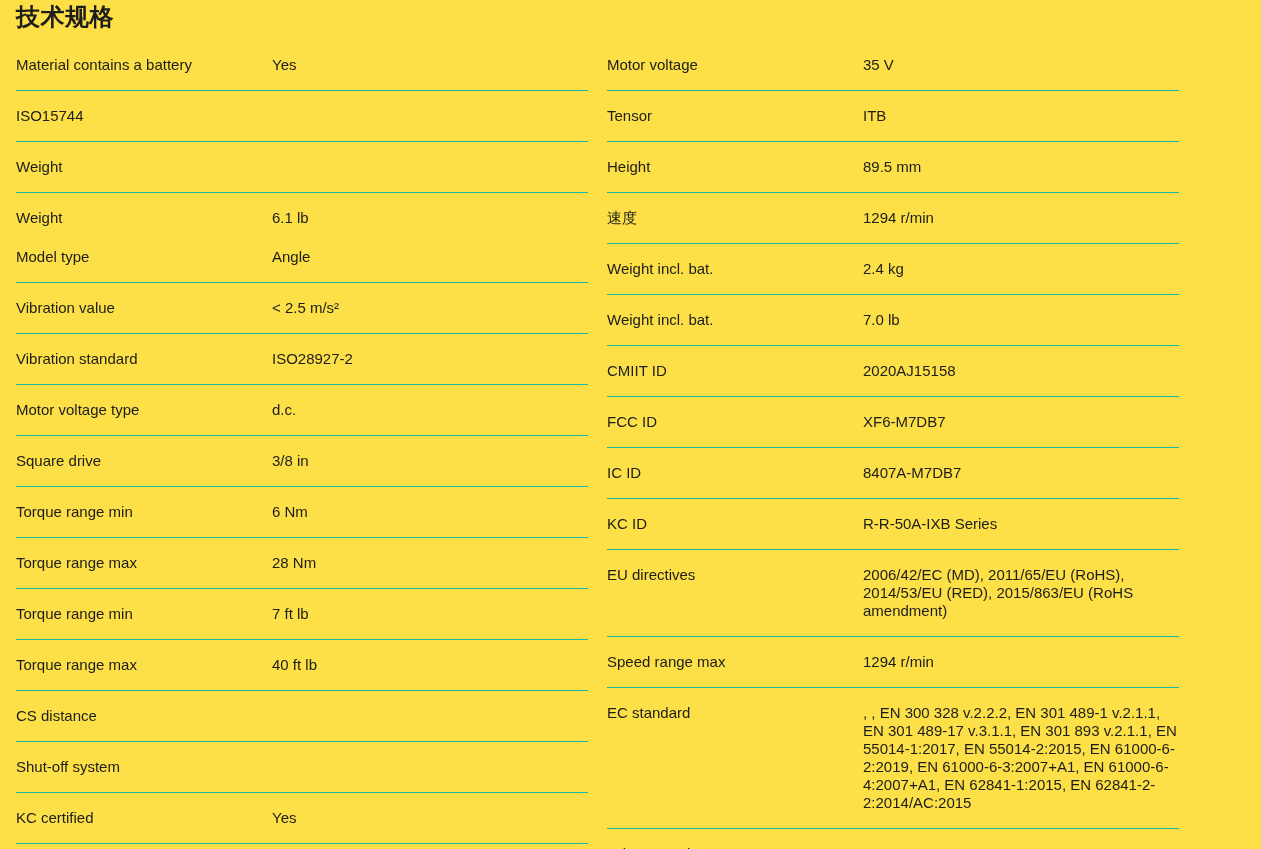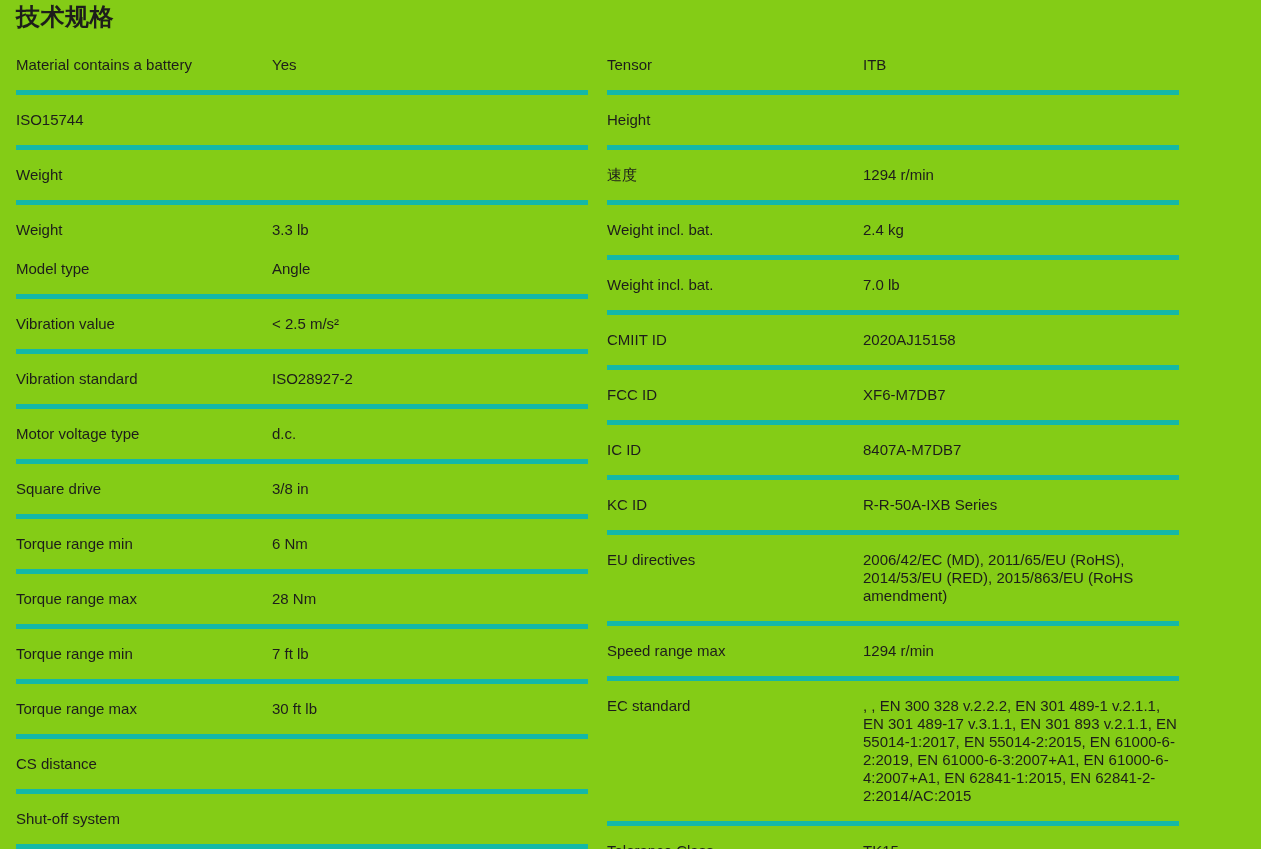--- a/index.html
+++ b/index.html
@@ -8,21 +8,21 @@
     background: #ffffff;
     font-family: "Liberation Sans", sans-serif;
     color: #1d1d1b;
   }
   .page {
     width: 1261px;
     height: 849px;
     box-sizing: border-box;
     padding: 2px 0 0 16px;
     overflow: hidden;
-    background: #84cc16;
+    background: #fde047;
   }
   .page-title {
     font-size: 24px;
     font-weight: 700;
     line-height: 30px;
     margin: 0 0 8px 0;
     letter-spacing: 0.5px;
   }
   .spec-table {
     display: flex;
@@ -30,21 +30,21 @@
     align-items: flex-start;
   }
   .spec-col {
     width: 572px;
     flex-shrink: 0;
   }
   .spec-row {
     display: flex;
     align-items: flex-start;
     padding: 16px 0;
-    border-bottom: 5px solid #14b8a6;
+    border-bottom: 1px solid #14b8a6;
     font-size: 15px;
     line-height: 18px;
   }
   .spec-label {
     width: 256px;
     flex-shrink: 0;
     padding-right: 12px;
     box-sizing: border-box;
   }
   .spec-value {
@@ -72,21 +72,21 @@
   <div class="spec-row">
     <div class="spec-value">ISO15744</div>
   </div>
 
   <div class="spec-row">
     <div class="spec-label">Weight</div>
   </div>
 
   <div class="spec-row">
     <div class="spec-label">Weight</div>
-    <div class="spec-value">3.3 lb</div>
+    <div class="spec-value">6.1 lb</div>
   </div>
 
   <div class="spec-row">
     <div class="spec-label">Model type</div>
     <div class="spec-value">Angle</div>
   </div>
 
   <div class="spec-row">
     <div class="spec-label">Vibration value</div>
     <div class="spec-value">&lt; 2.5 m/s²</div>
@@ -117,45 +117,50 @@
     <div class="spec-value">28 Nm</div>
   </div>
 
   <div class="spec-row">
     <div class="spec-label">Torque range min</div>
     <div class="spec-value">7 ft lb</div>
   </div>
 
   <div class="spec-row">
     <div class="spec-label">Torque range max</div>
-    <div class="spec-value">30 ft lb</div>
+    <div class="spec-value">40 ft lb</div>
   </div>
 
   <div class="spec-row">
     <div class="spec-label">CS distance</div>
   </div>
 
   <div class="spec-row">
     <div class="spec-label">Shut-off system</div>
   </div>
 
   <div class="spec-row">
     <div class="spec-label">KC certified</div>
     <div class="spec-value">Yes</div>
   </div>
 </div>
     <div class="spec-col" data-col="right">
+  <div class="spec-row">
+    <div class="spec-label">Motor voltage</div>
+    <div class="spec-value">35 V</div>
+  </div>
 
   <div class="spec-row">
     <div class="spec-label">Tensor</div>
     <div class="spec-value">ITB</div>
   </div>
 
   <div class="spec-row">
     <div class="spec-label">Height</div>
+    <div class="spec-value">89.5 mm</div>
   </div>
 
   <div class="spec-row">
     <div class="spec-label">速度</div>
     <div class="spec-value">1294 r/min</div>
   </div>
 
   <div class="spec-row">
     <div class="spec-label">Weight incl. bat.</div>
     <div class="spec-value">2.4 kg</div>

